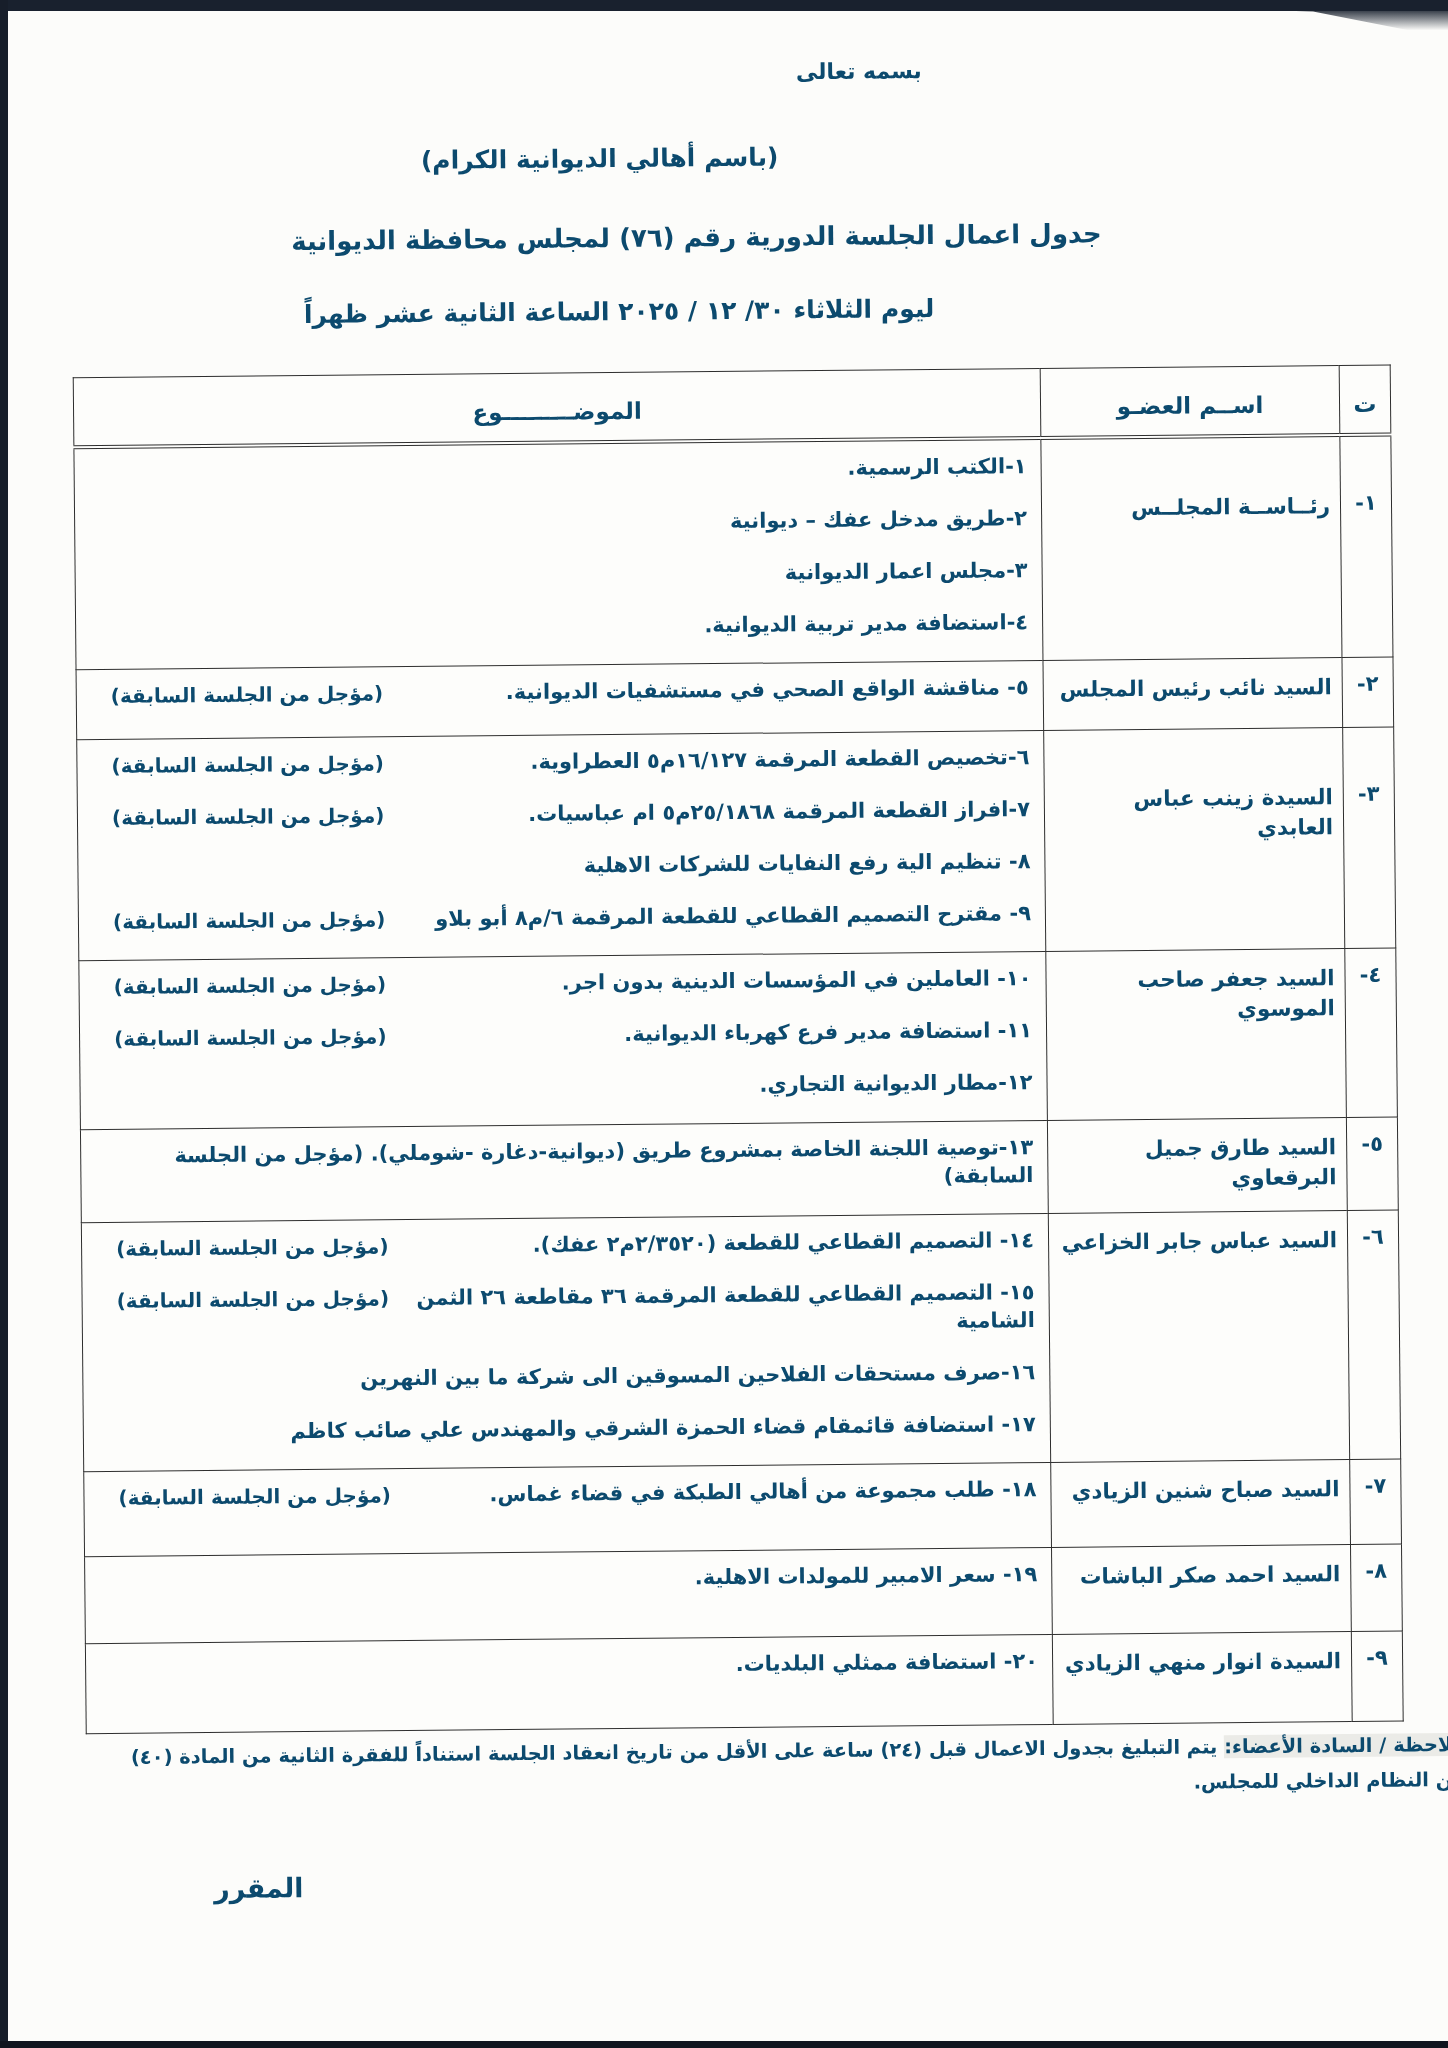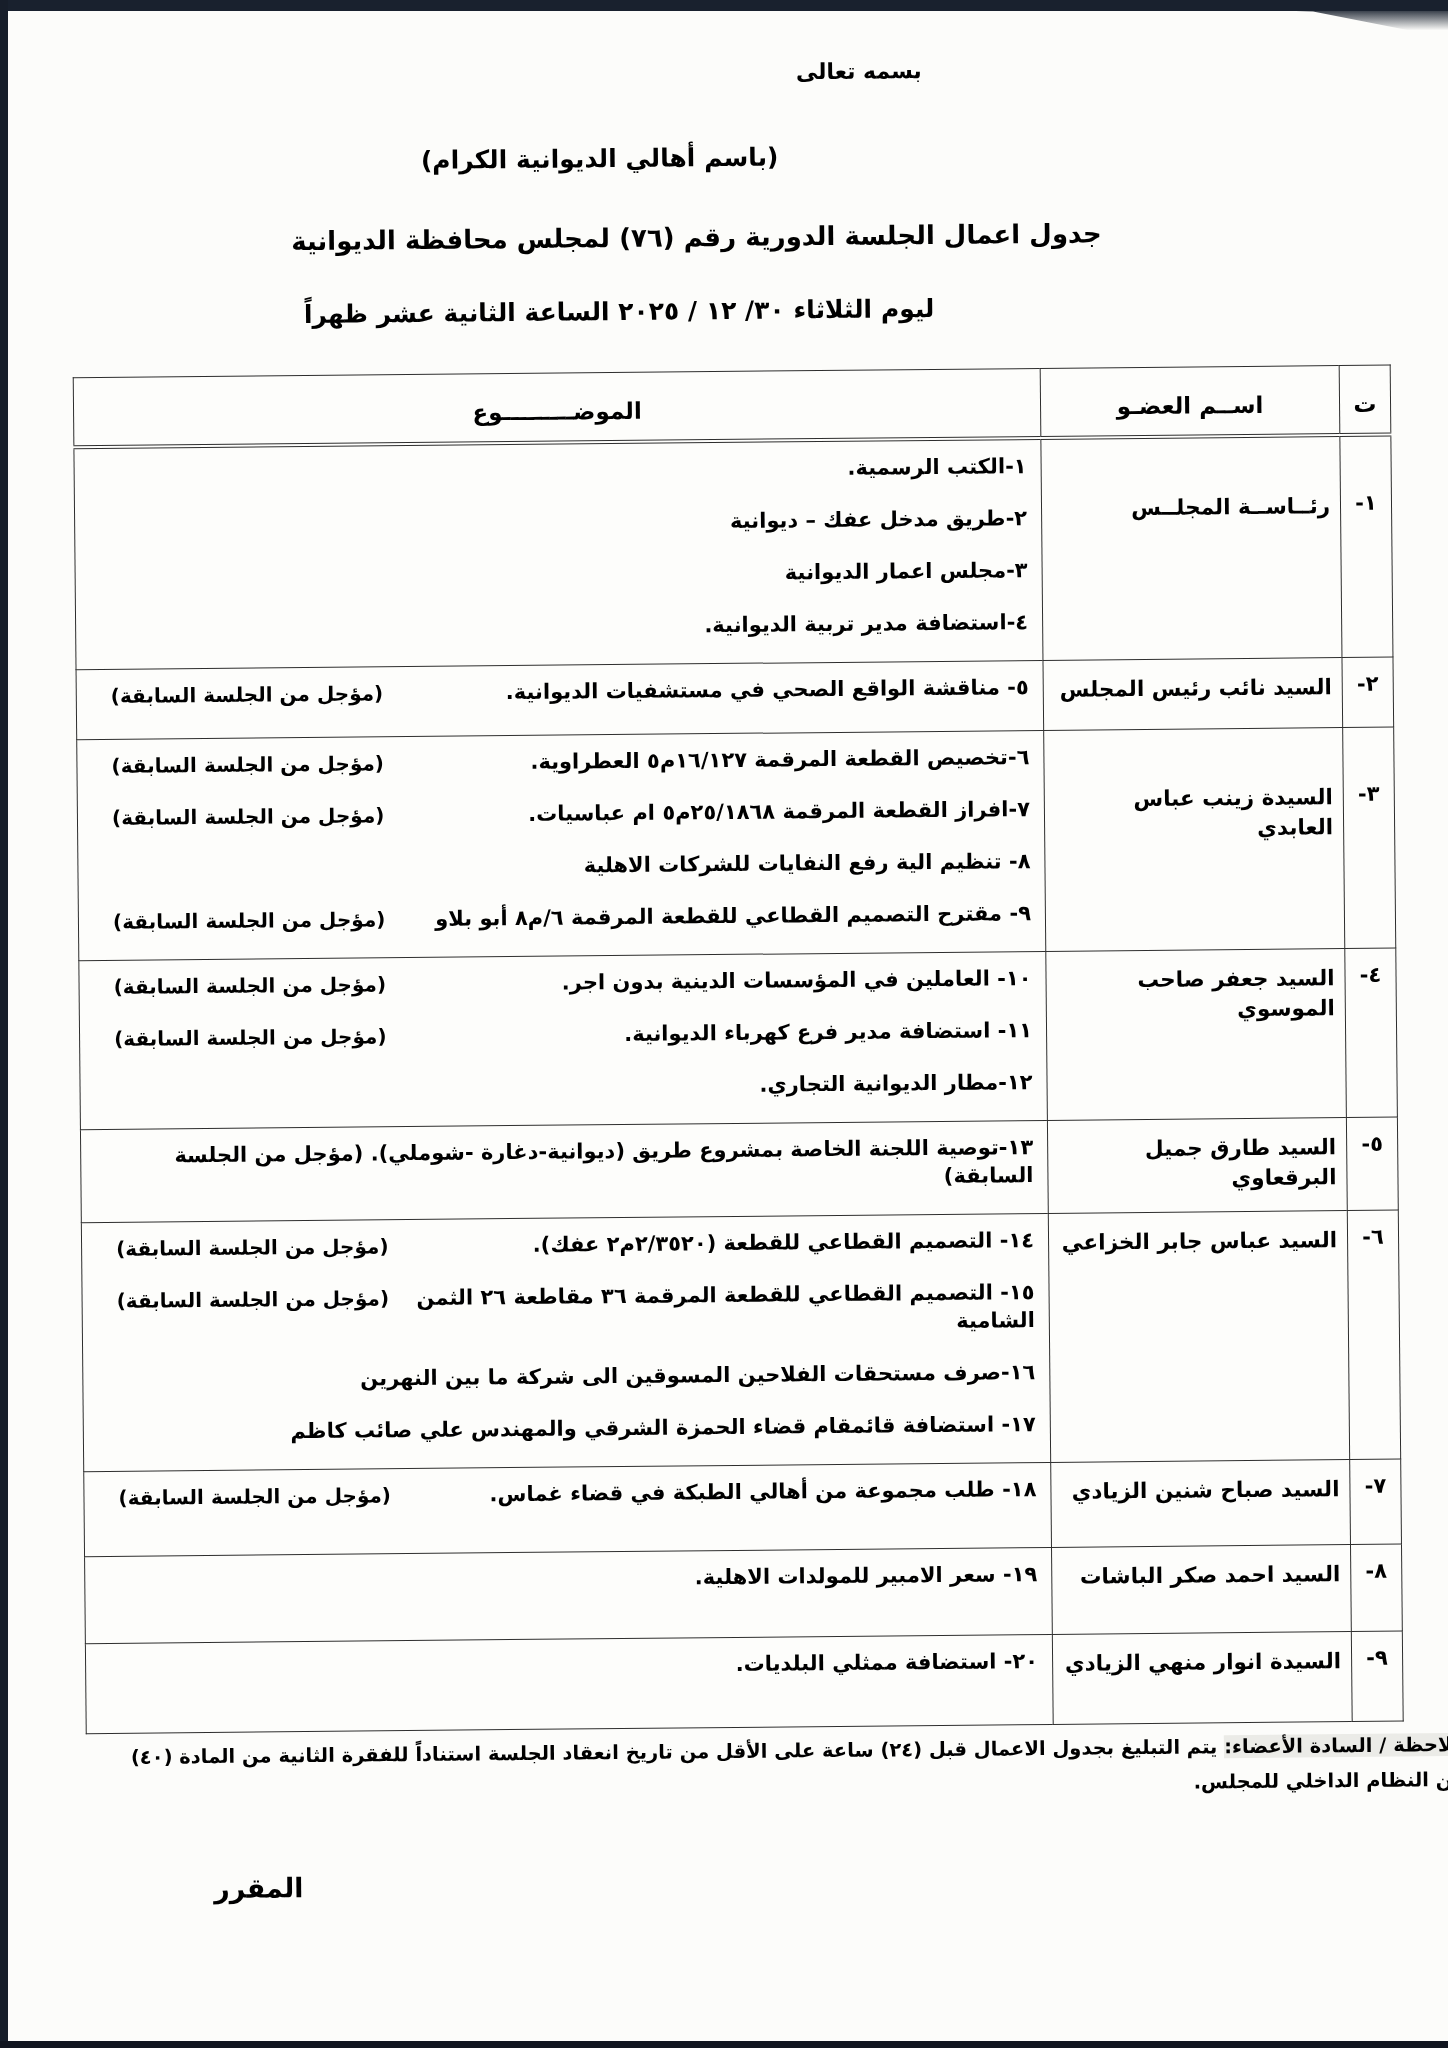--- a/index.html
+++ b/index.html
@@ -3,21 +3,21 @@
 <meta charset="utf-8">
 <style>
   html,body{margin:0;padding:0;}
   body{
     width:1448px;height:2048px;overflow:hidden;
     background:#e9e9e7;
     font-family:"DejaVu Sans",sans-serif;
   }
   .page{
     position:relative;width:1448px;height:2048px;background:#fcfcfa;overflow:hidden;
-    color:#000000;
+    color:#0c4a6e;
   }
   
   .edge-top{position:absolute;top:0;left:0;width:1448px;height:11px;background:#19212e;z-index:5;}
   .edge-top-wedge{position:absolute;top:0;right:0;width:300px;height:38px;z-index:5;
     background:linear-gradient(to bottom,#19212e 20%,rgba(25,33,46,0) 80%);
     clip-path:polygon(0 0,100% 0,100% 100%,55% 30%,0 18%);}
   .edge-left{position:absolute;top:0;left:0;width:8px;height:2048px;background:#171e2a;z-index:5;}
   .edge-bottom{position:absolute;bottom:0;left:0;width:1448px;height:7px;background:#10151f;z-index:5;}
 
   .content{

